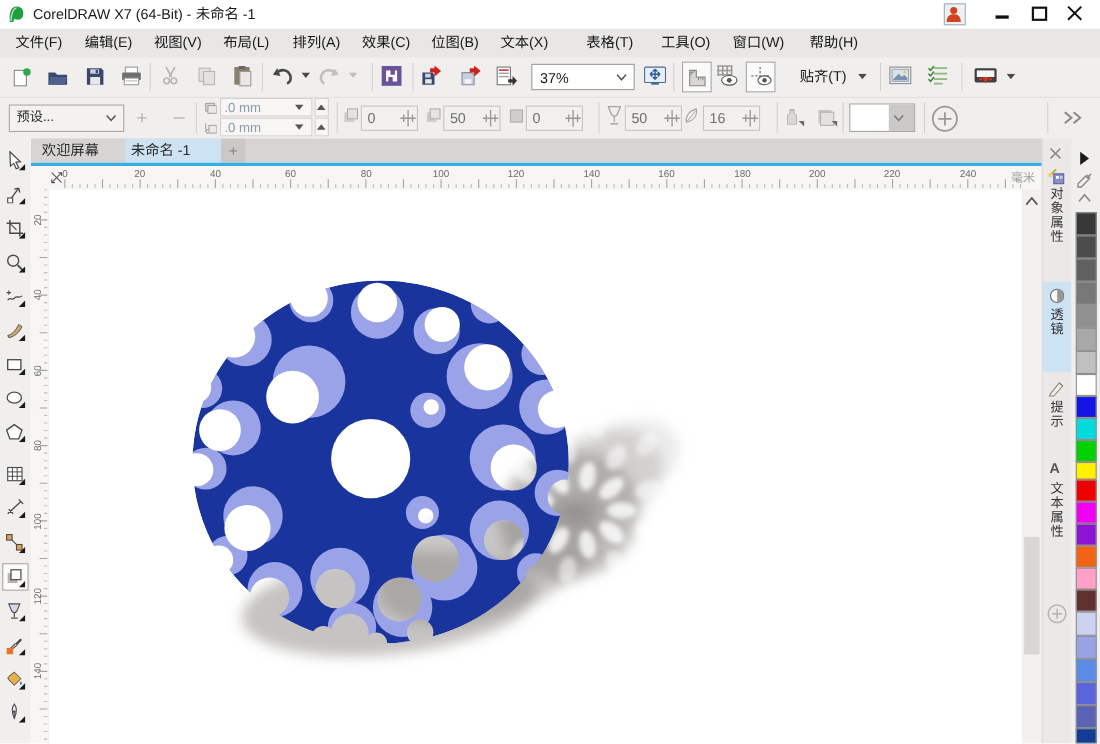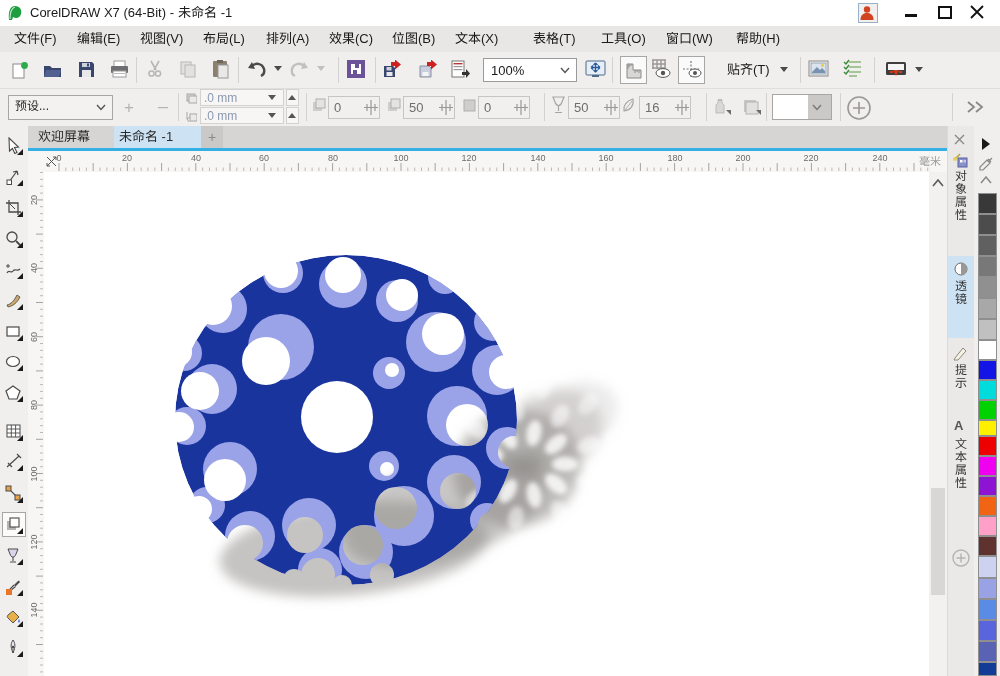--- a/index.html
+++ b/index.html
@@ -112,21 +112,21 @@
     <path d="M7 2 H11 V-0.5 L17 4.5 L11 9.5 V6 H7 Z" fill="#cc2222" transform="translate(2,0)"></path>
   </svg>
 <svg class="abs" style="left:450px;top:59px" width="20" height="20" viewBox="0 0 20 20">
     <rect x="2" y="2" width="12" height="16" fill="#fff" stroke="#777"></rect>
     <rect x="3.5" y="4" width="9" height="1.4" fill="#b33"></rect>
     <rect x="3.5" y="7" width="9" height="1.2" fill="#999"></rect>
     <rect x="3.5" y="10" width="9" height="1.2" fill="#999"></rect>
     <path d="M12 13 H16 V10 L20 14.5 L16 19 V16 H12 Z" fill="#333"></path>
   </svg>
 <div class="abs" style="left:483px;top:58px;width:94px;height:24px;background:#fff;border:1px solid #9a9a9a;box-sizing:border-box"></div>
-<div class="abs" style="left:491px;top:63px;font-size:13px;color:#1a1a1a">100%</div>
+<div class="abs" style="left:491px;top:63px;font-size:13px;color:#1a1a1a">37%</div>
 <svg class="abs" style="left:560px;top:67px" width="10" height="7" viewBox="0 0 10 7">
     <path d="M1 1 L5 5.5 L9 1" stroke="#555" stroke-width="1.4" fill="none"></path>
   </svg>
 <svg class="abs" style="left:585px;top:60px" width="21" height="19" viewBox="0 0 21 19">
     <rect x="1" y="1" width="19" height="14" rx="1" fill="#e8eef5" stroke="#4a6a8a"></rect>
     <rect x="7" y="15" width="7" height="2" fill="#4a6a8a"></rect>
     <path d="M10.5 3 V12 M6 7.5 H15 M10.5 3 l-2 2 M10.5 3 l2 2 M10.5 12 l-2 -2 M10.5 12 l2 -2 M6 7.5 l2 -2 M6 7.5 l2 2 M15 7.5 l-2 -2 M15 7.5 l-2 2" stroke="#2a5a9a" stroke-width="1.3" fill="none"></path>
   </svg>
 <div class="abs" style="left:620px;top:56px;width:27px;height:28px;background:#fbfafa;border:1px solid #a8a6a5;box-sizing:border-box"></div>
 <svg class="abs" style="left:625px;top:62px" width="17" height="17" viewBox="0 0 17 17">

